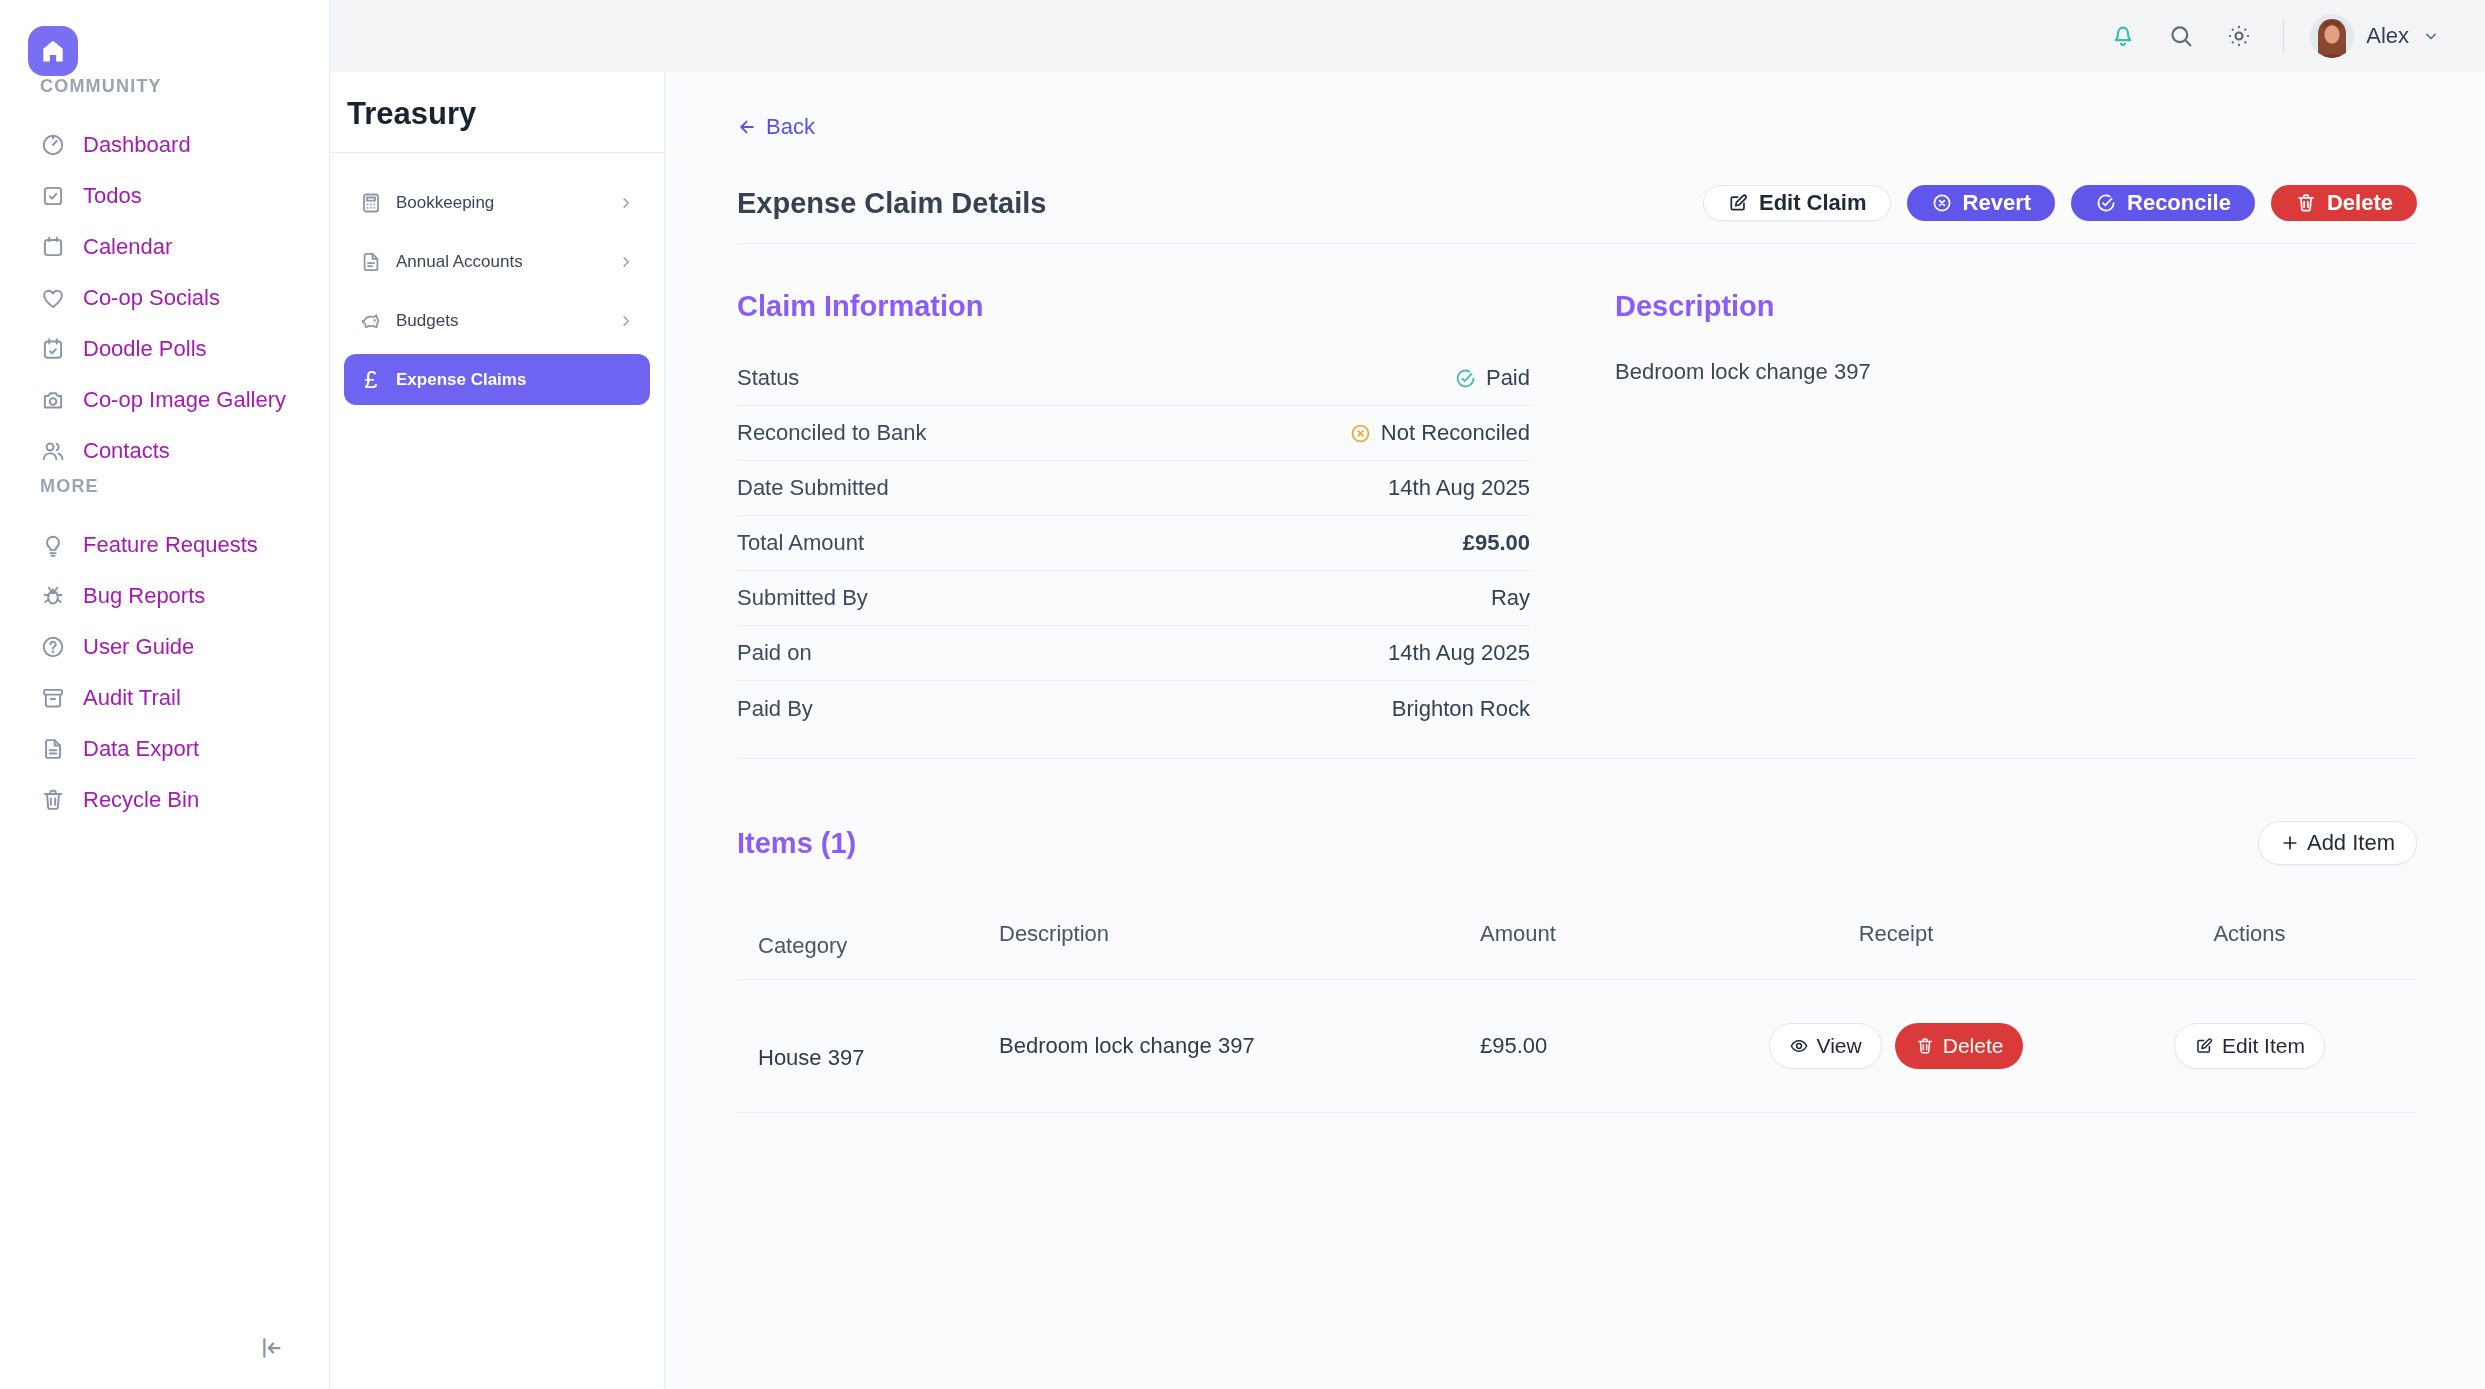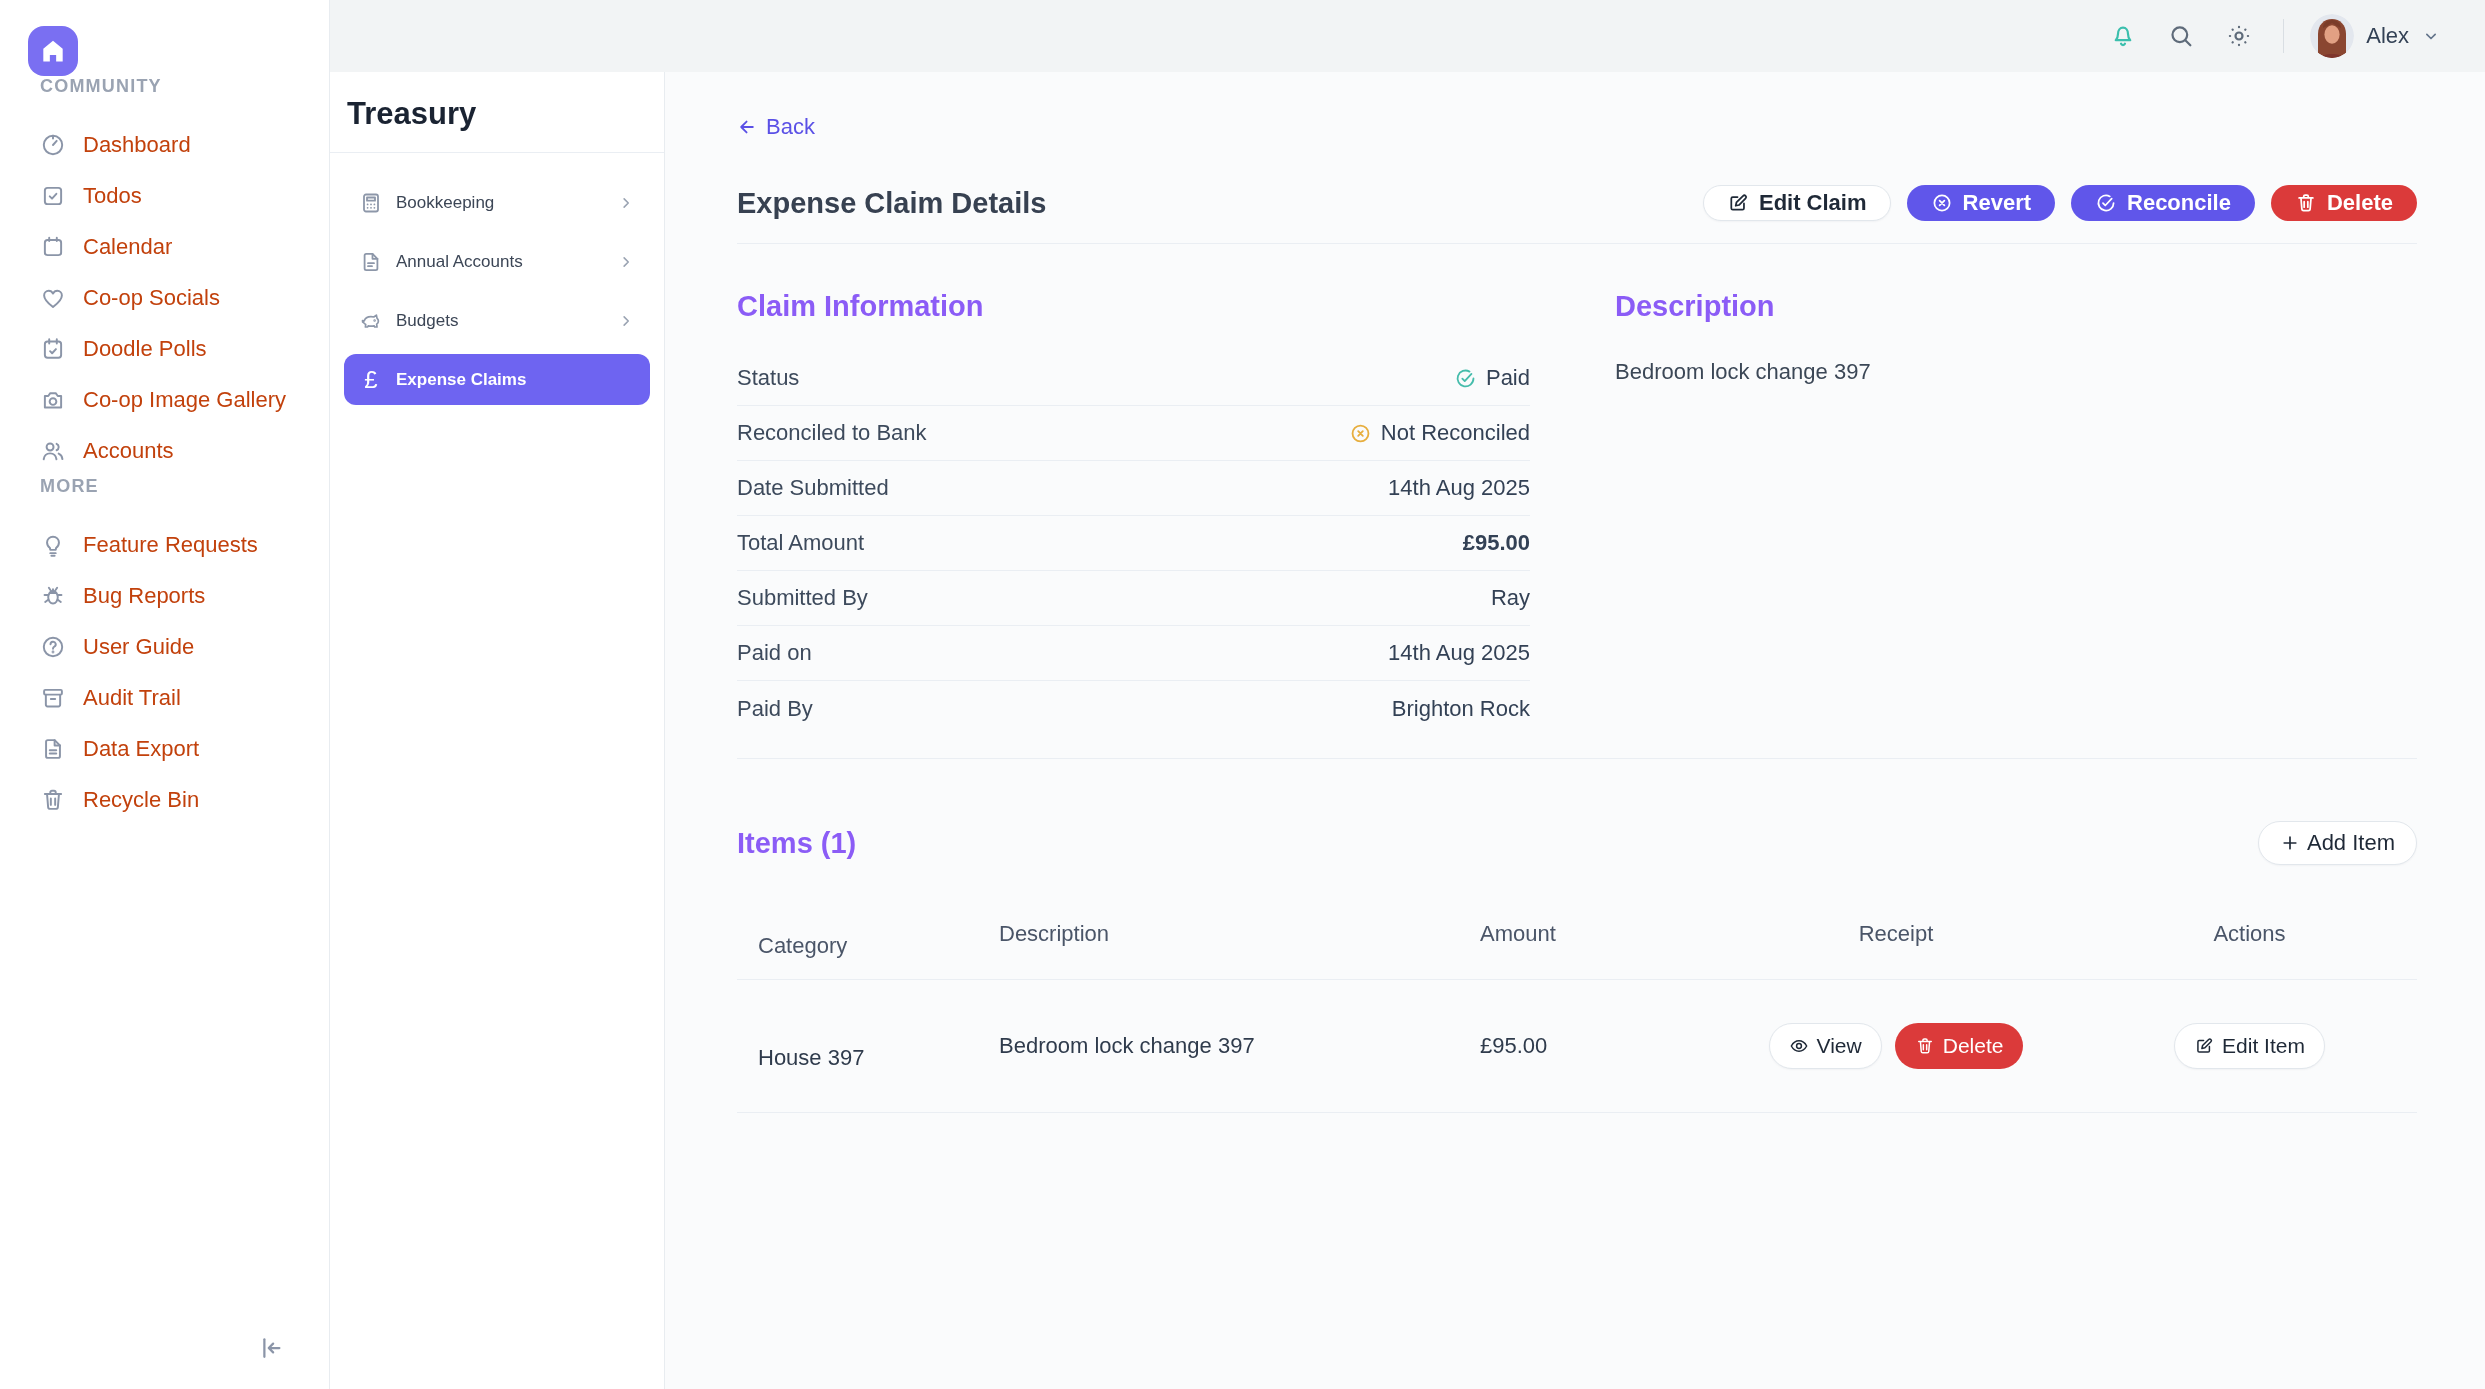--- a/index.html
+++ b/index.html
@@ -23,21 +23,21 @@
   html,body{width:2485px;height:1389px;overflow:hidden;}
   body{font-family:"Liberation Sans",sans-serif;display:flex;background:#fff;color:var(--text-dark);}
   svg{display:block;}
 
   
   .app-sidebar{width:330px;min-width:330px;height:100%;background:#fff;border-right:1px solid var(--panel-border);position:relative;padding:26px 0 0 0;}
   .logo{width:50px;height:50px;border-radius:16px;background:var(--logo-purple);margin-left:28px;display:flex;align-items:center;justify-content:center;}
   .side-section-label{font-size:18px;font-weight:700;letter-spacing:1.2px;color:var(--section-label);padding-left:40px;margin-bottom:22px;}
   .side-item{display:flex;align-items:center;height:51px;padding-left:40px;gap:17px;cursor:pointer;}
   .side-item .ic{width:26px;height:26px;color:var(--icon-gray);flex:0 0 26px;}
-  .side-item .lb{font-size:22px;font-weight:500;color:#c2410c;}
+  .side-item .lb{font-size:22px;font-weight:500;color:#a21caf;}
   .collapse-btn{position:absolute;bottom:26px;right:44px;width:30px;height:30px;color:var(--icon-gray);cursor:pointer;}
 
   
   .right-wrap{flex:1;display:flex;flex-direction:column;height:100%;}
   .topbar{height:72px;min-height:72px;background:var(--topbar-bg);display:flex;align-items:center;justify-content:flex-end;padding-right:44px;}
   .topbar .tb-ic{width:28px;height:28px;color:#5F6B7A;margin-left:30px;cursor:pointer;}
   .topbar .tb-ic.bell{color:#3BBFAD;}
   .tb-divider{width:1px;height:34px;background:#D9DEE3;margin:0 26px 0 30px;}
   .user-chip{display:flex;align-items:center;gap:12px;cursor:pointer;}
   .avatar{width:44px;height:44px;border-radius:50%;overflow:hidden;}
@@ -178,21 +178,21 @@
     <span class="lb">Co-op Image Gallery</span>
   </div>
   <div class="side-item">
     <span class="ic">
         <svg viewBox="0 0 24 24" fill="none" stroke="currentColor" stroke-width="1.8" stroke-linecap="round" stroke-linejoin="round">
           <circle cx="9.3" cy="8.3" r="3.2"></circle>
           <path d="M3.4 19.6c.5-3.4 2.8-5.4 5.9-5.4s5.4 2 5.9 5.4"></path>
           <path d="M15.3 5.4a3.2 3.2 0 0 1 0 5.9M17.2 14.4c2 .8 3.2 2.5 3.5 5"></path>
         </svg>
       </span>
-    <span class="lb">Accounts</span>
+    <span class="lb">Contacts</span>
   </div>
 
   <div class="side-section-label">MORE</div>
 
   <div class="side-item">
     <span class="ic">
         <svg viewBox="0 0 24 24" fill="none" stroke="currentColor" stroke-width="1.8" stroke-linecap="round" stroke-linejoin="round">
           <path d="M9.2 14.8C7.6 13.6 6.5 11.9 6.5 9.8a5.5 5.5 0 1 1 11 0c0 2.1-1.1 3.8-2.7 5l-.3 1.7H9.5z"></path>
           <path d="M9.5 19.5h5M10.5 22h3"></path>
         </svg>

